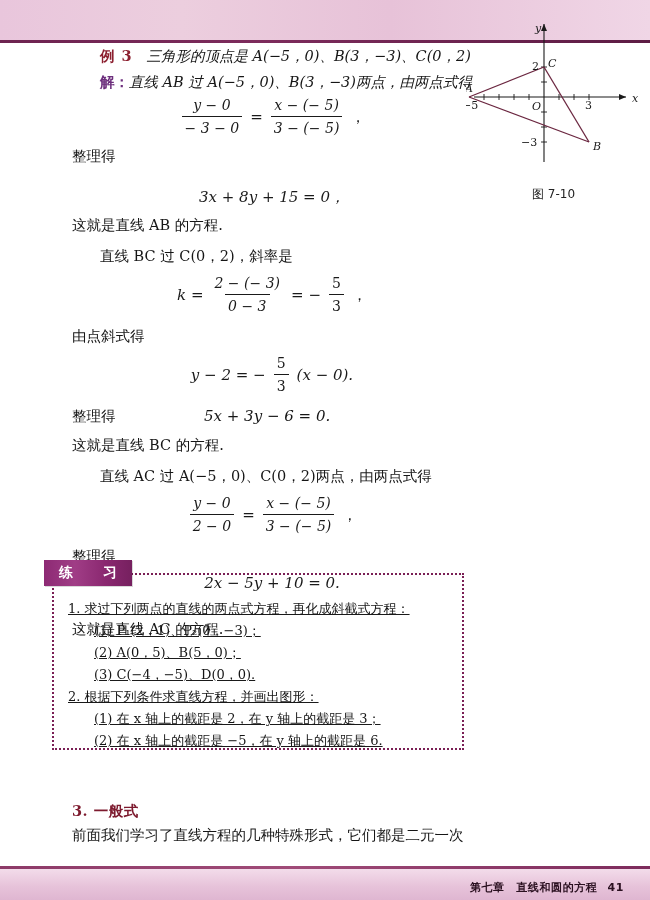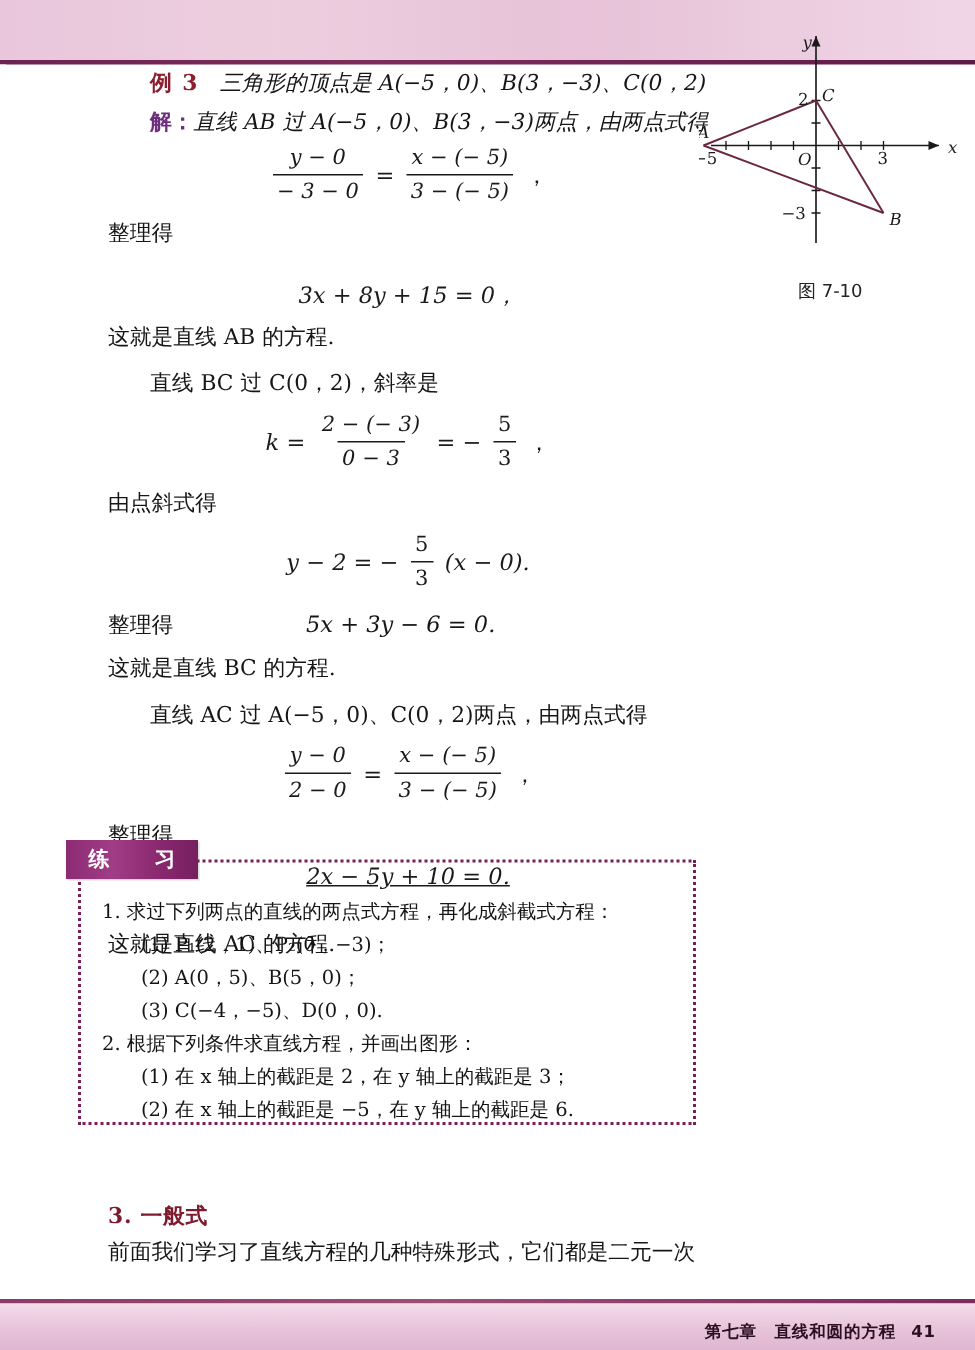--- a/index.html
+++ b/index.html
@@ -161,20 +161,21 @@
     align-items: center;
     justify-content: space-around;
     letter-spacing: 0;
     box-shadow: 1px 1px 0 rgba(0,0,0,0.15);
   }
   .ex-badge span { display: inline-block; }
   .ex-list {
     position: absolute;
     left: 68px; top: 598px;
     width: 390px;
+    text-decoration: underline;
   }
   .ex-item {
     font-size: 13px;
     line-height: 22px;
     color: #151515;
     white-space: nowrap;
   }
   .ex-sub { padding-left: 26px; }
 
   .sec-bottom { position: absolute; left: 72px; top: 798px; width: 480px; }
@@ -319,21 +320,21 @@
         <span class="frac">
           <span class="num math">x − (− 5)</span>
           <span class="den math">3 − (− 5)</span>
         </span>
         <span>，</span>
       </div>
     </div>
 
     <p class="para" style="margin-top:8px;">整理得</p>
 
-    <div class="eq math" style="margin-top:4px;text-decoration:underline;">2x − 5y + 10 = 0.</div>
+    <div class="eq math" style="margin-top:4px;">2x − 5y + 10 = 0.</div>
 
     <p class="para" style="margin-top:24px;">这就是直线 AC 的方程.</p>
 
   </div>
 </div>
 
 <div class="exercise"></div>
 <div class="ex-badge">
   <span>练</span>
   <span>习</span>

